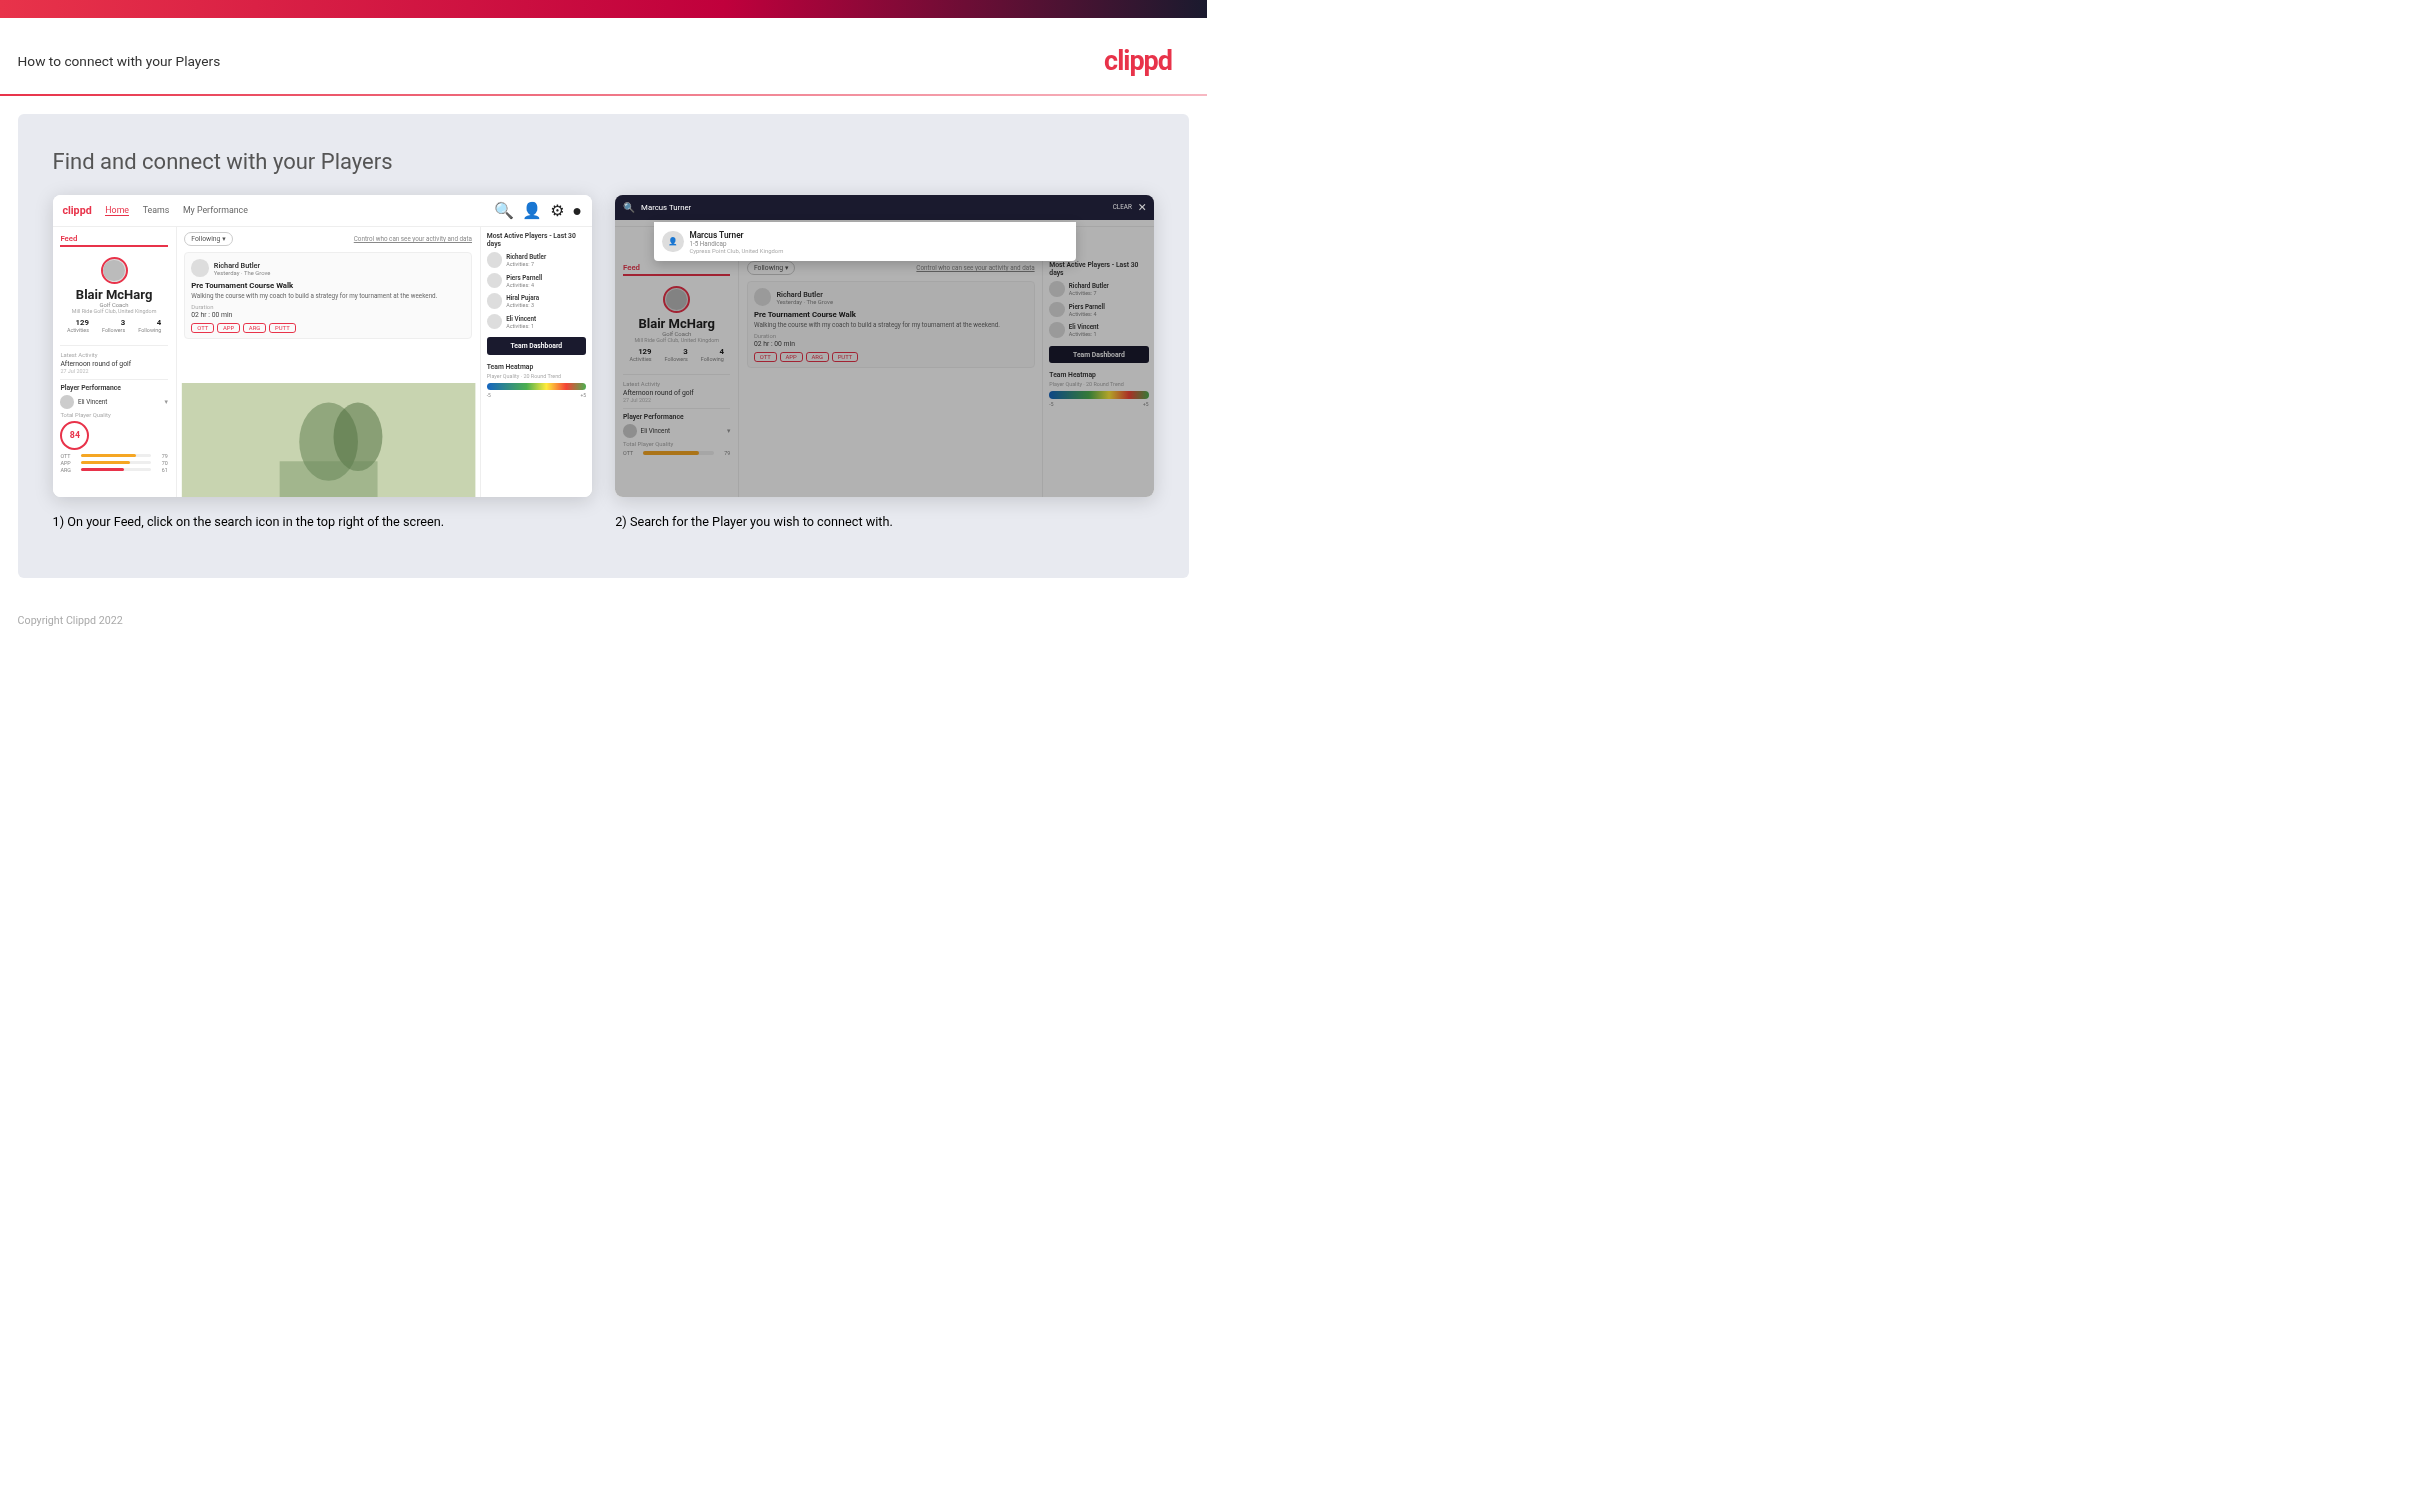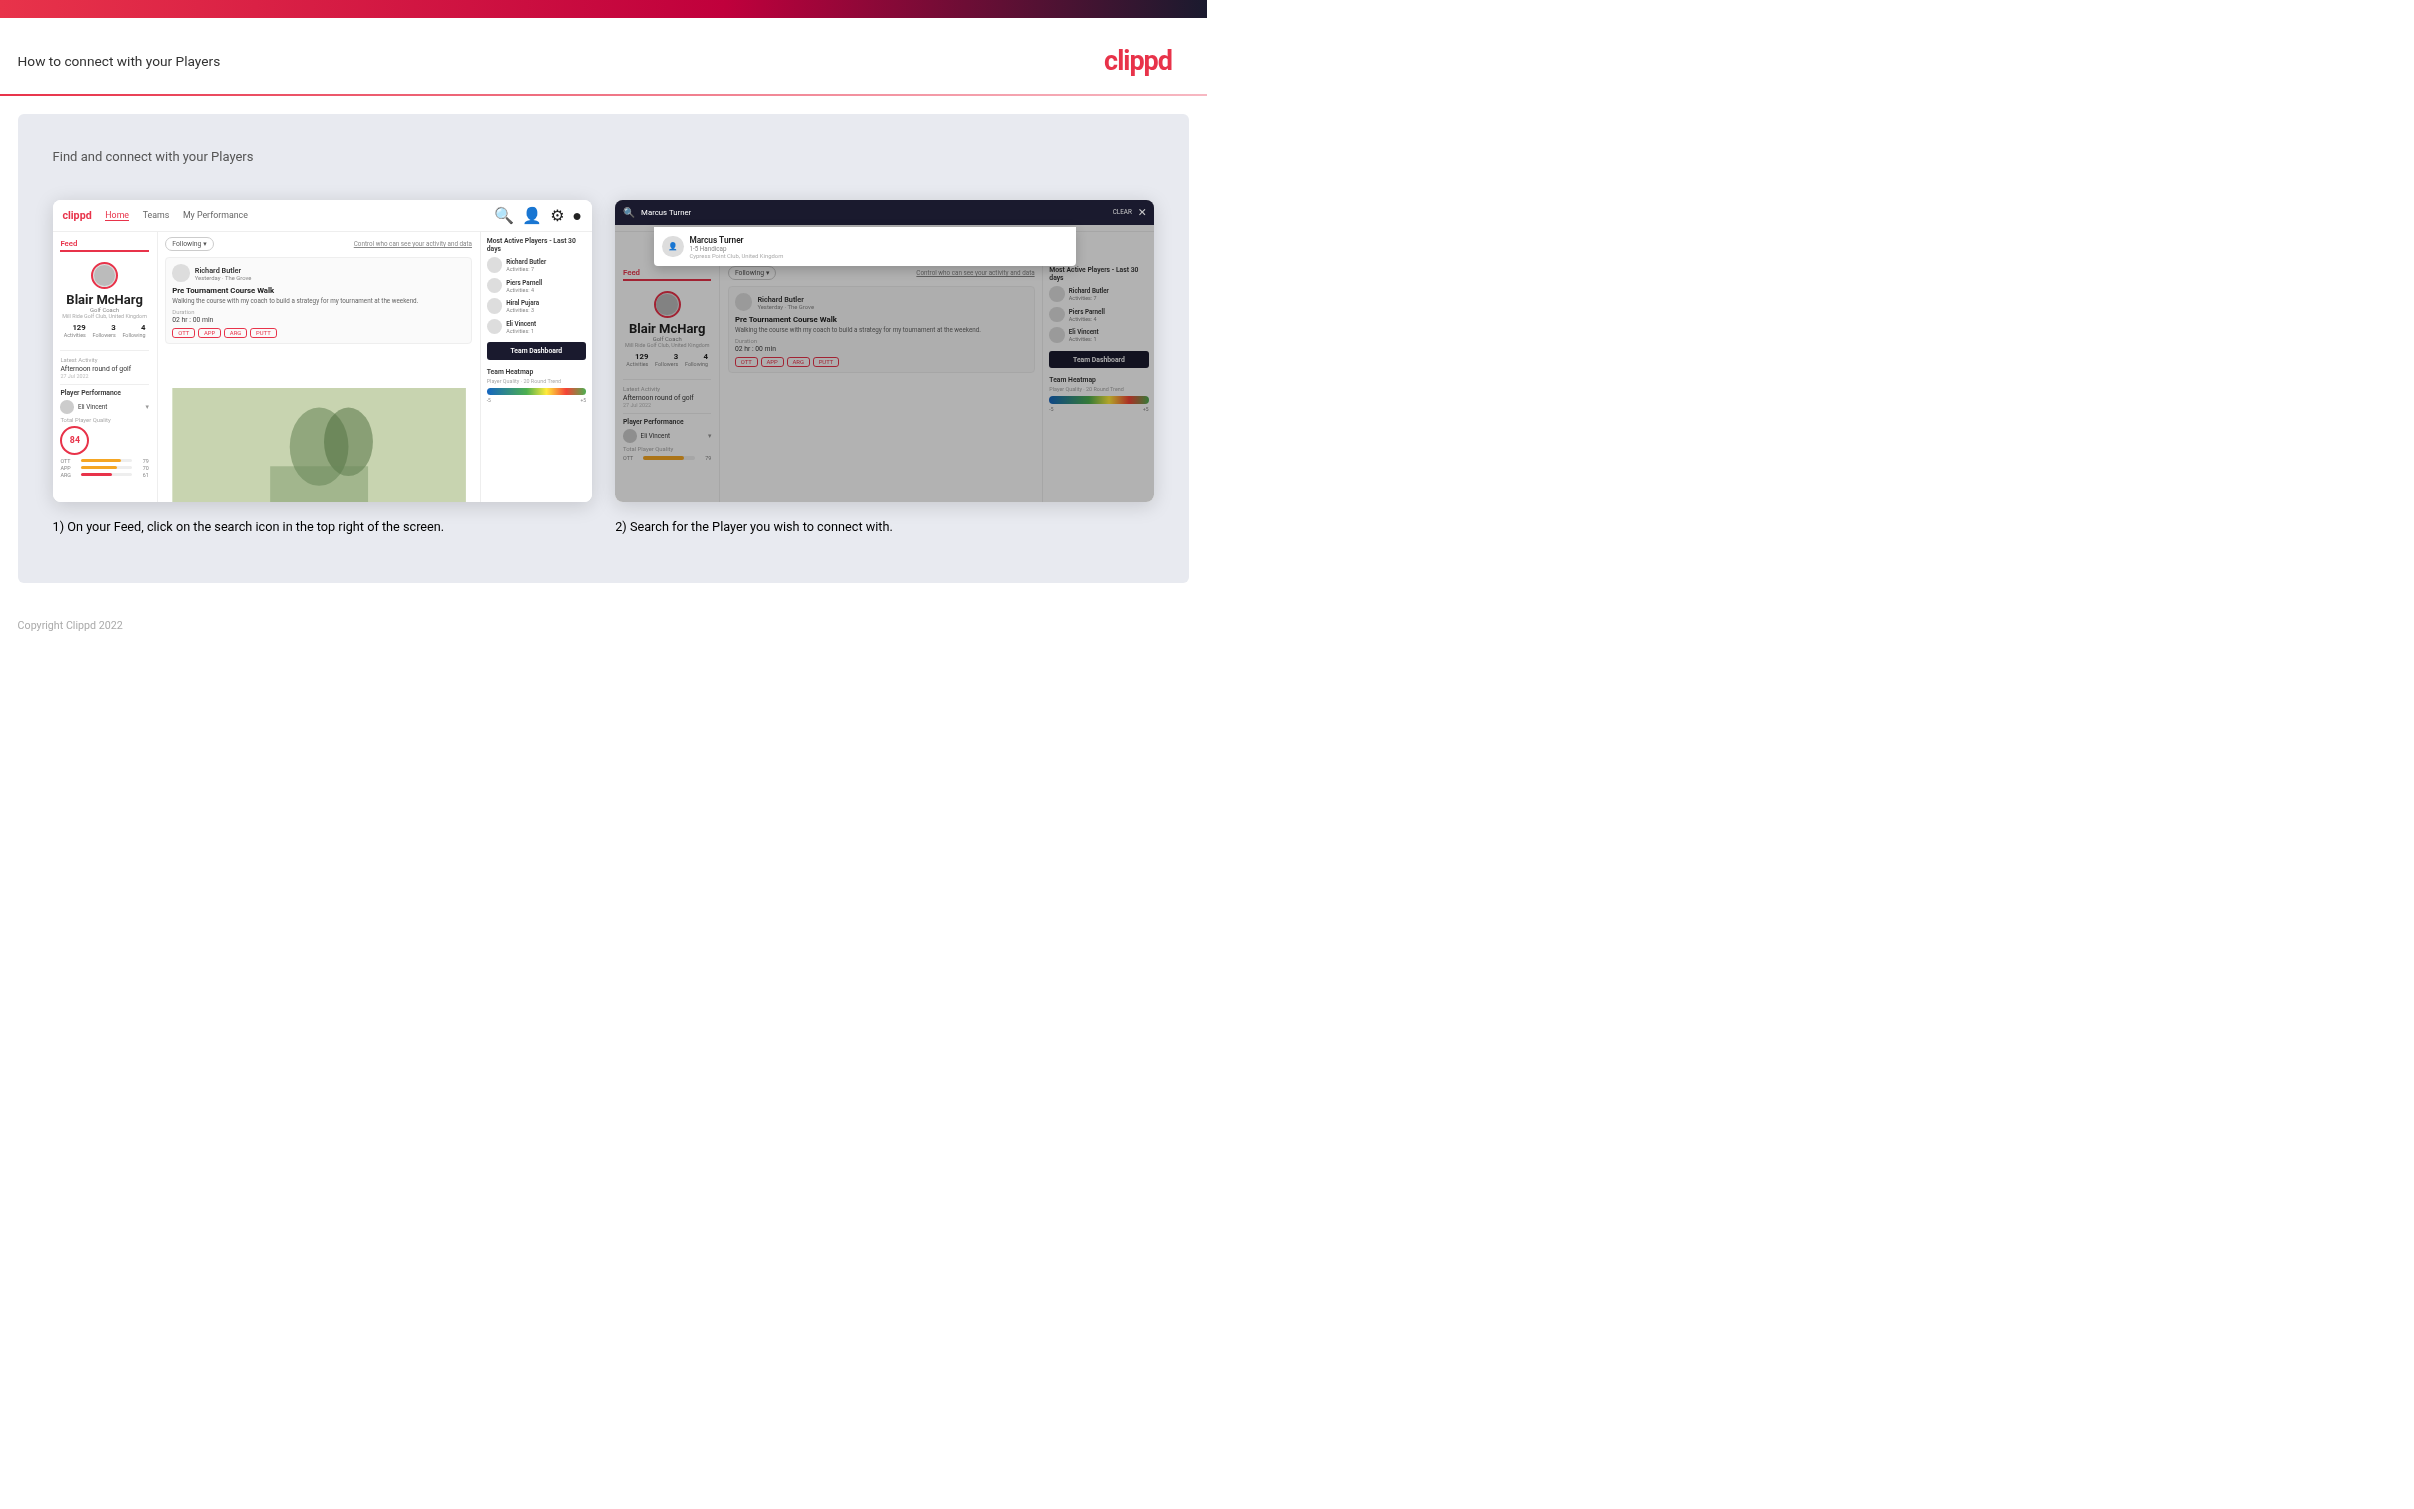--- a/index.html
+++ b/index.html
@@ -50,23 +50,23 @@
       padding: 35px 35px 47px 35px;
     }
 
     .hero-title {
       font-size: 27px;
       font-weight: 700;
       color: #1a1a2e;
       margin-bottom: 7.8px;
     }
     .hero-subtitle {
-      font-size: 13px;
+      font-size: 22px;
       color: #555;
-      margin-bottom: 36px;
+      margin-bottom: 21px;
     }
 
     
     .screenshots-row {
       display: flex;
       gap: 23.4px;
     }
     .screenshot-col {
       flex: 1;
     }
@@ -108,21 +108,21 @@
       align-items: center;
     }
 
     .app-body {
       display: flex;
       height: calc(100% - 29px);
     }
 
     
     .left-panel {
-      width: 105px;
+      width: 124px;
       background: #fff;
       border-right: 1px solid #eee;
       padding: 7.8px;
       flex-shrink: 0;
       overflow: hidden;
     }
 
     .feed-tab {
       font-size: 7.8px;
       font-weight: 600;

